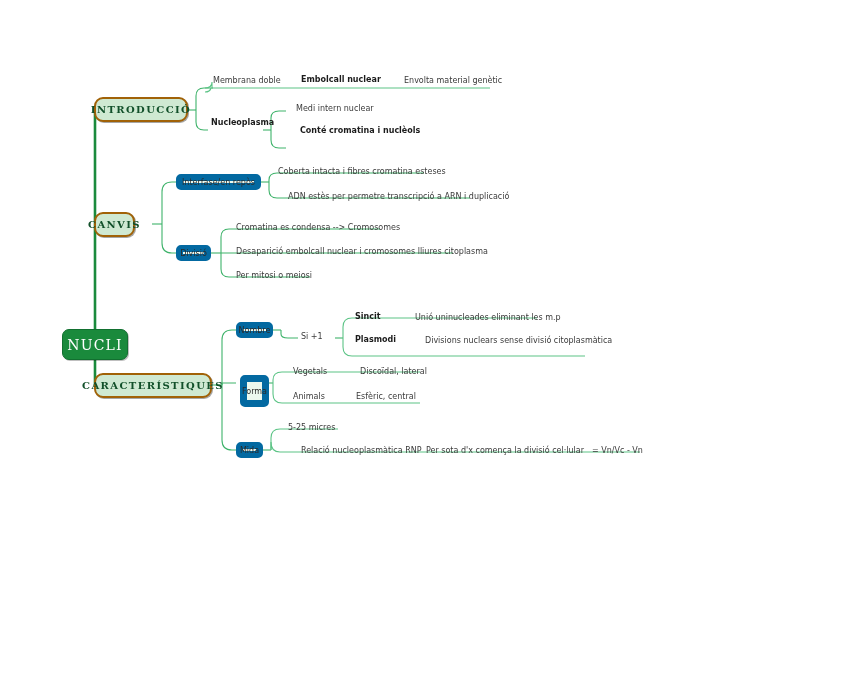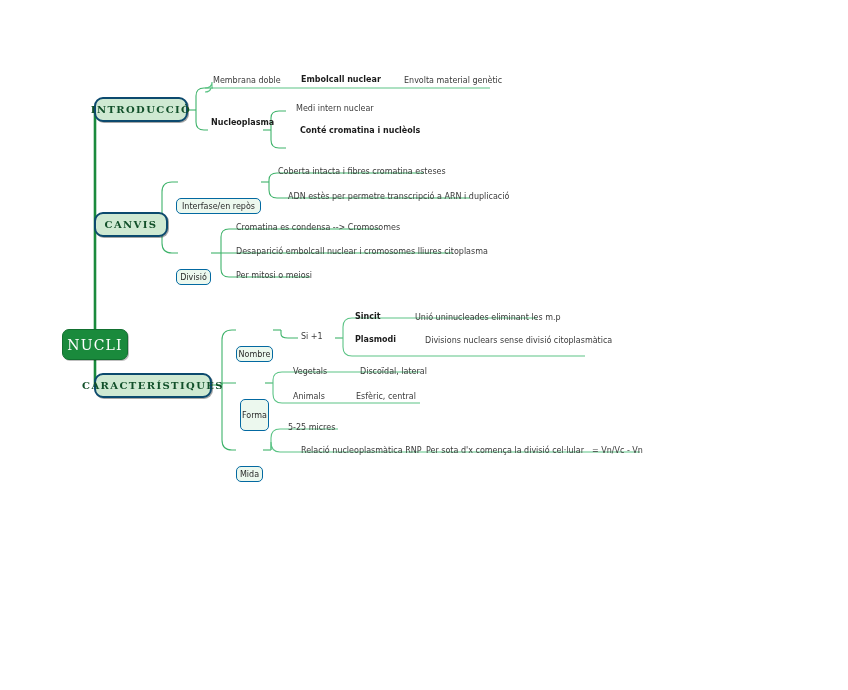--- a/index.html
+++ b/index.html
@@ -39,47 +39,46 @@
     align-items: center;
     justify-content: center;
     box-shadow: 1px 1px 0 rgba(0,0,0,0.25);
   }
 
   
   .l1-node {
     position: absolute;
     box-sizing: border-box;
     background: #cfe9d2;
-    border: 2px solid #0c4a6e;
+    border: 2px solid #a16207;
     border-radius: 9px;
     color: #12502a;
     font-size: 10px;
     font-weight: bold;
     letter-spacing: 1.4px;
     font-family: "DejaVu Serif", "Liberation Serif", serif;
     display: flex;
     align-items: center;
     justify-content: center;
     box-shadow: 1px 1px 0 rgba(0,0,0,0.35);
   }
 
   
   .l2-node {
     position: absolute;
     box-sizing: border-box;
     background: #ecf8ee;
-    border: 1px solid #0369a1;
+    border: 7px solid #0369a1;
     border-radius: 5px;
     color: #2a2a2a;
     font-size: 8px;
     display: flex;
     align-items: center;
     justify-content: center;
     white-space: nowrap;
-    margin-top: 24px;
   }
 
   
   .leaf {
     position: absolute;
     color: #3a3a3a;
     font-size: 8px;
     white-space: nowrap;
     line-height: 10px;
   }
@@ -148,21 +147,21 @@
   </svg>
 
   <div class="root-node" style="left:62px; top:329px; width:66px; height:31px;">
     <span>NUCLI</span>
   </div>
 
   <div class="l1-node" style="left:94px; top:97px; width:94px; height:25px;">
     <span>INTRODUCCIÓ</span>
   </div>
 
-  <div class="l1-node" style="left:94px; top:212px; width:74px; height:25px;">
+  <div class="l1-node" style="left:94px; top:212px; width:41px; height:25px;">
     <span>CANVIS</span>
   </div>
 
   <div class="l1-node" style="left:94px; top:373px; width:118px; height:25px;">
     <span>CARACTERÍSTIQUES</span>
   </div>
 
   <div class="leaf" style="left:213px; top:76px;">
     <span>Membrana doble</span>
   </div>

